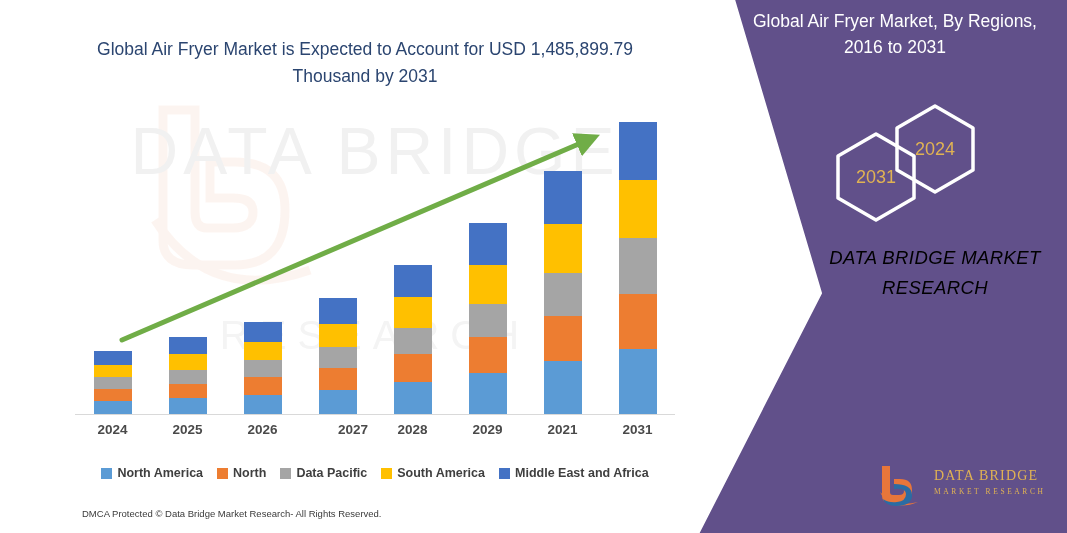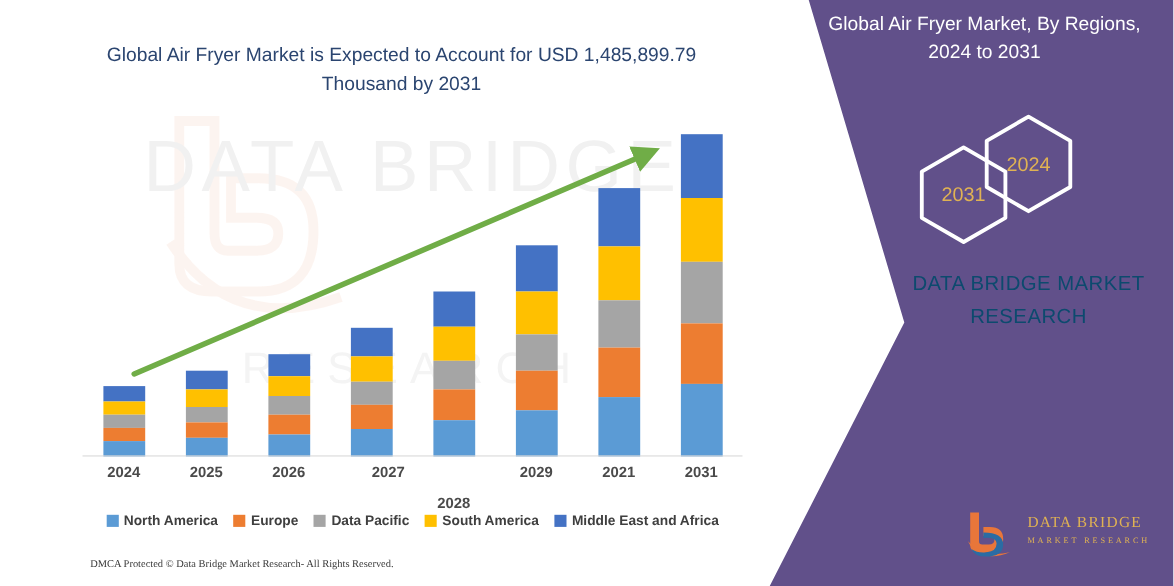--- a/index.html
+++ b/index.html
@@ -30,22 +30,22 @@
   }
   .hex svg { position: absolute; inset: 0; width: 100%; height: 100%; }
   .hex span {
     position: relative; color: #E0B253; font-size: 18px; font-weight: 400;
   }
   #hex-2031 { left: 834px; top: 131px; }
   #hex-2024 { left: 893px; top: 103px; }
 
   .brand-text {
     position: absolute; top: 243px; left: 820px; width: 230px;
-    text-align: center; color: #0c4a6e;
-    font-size: 18.5px; line-height: 30px; letter-spacing: .4px;
+    text-align: center; color: #000000;
+    font-size: 18.5px; line-height: 30px; letter-spacing: .4px; font-style: italic;
   }
 
   
   .logo-wrap { position: absolute; left: 874px; top: 462px; width: 175px; height: 46px; }
   .logo-mark { position: absolute; left: 0; top: 0; width: 56px; height: 46px; }
   .logo-words { position: absolute; left: 60px; top: 6px; }
   .logo-words .l1 {
     color: #E0B253; font-size: 14px; letter-spacing: 1.2px; font-weight: 400;
     font-family: "Liberation Serif", serif;
   }
@@ -102,34 +102,34 @@
     position: absolute; left: 75px; top: 466px; width: 600px;
     display: flex; align-items: center; justify-content: center; gap: 14px;
   }
   .legend-item { display: flex; align-items: center; gap: 5px; }
   .legend-swatch { width: 11px; height: 11px; flex: 0 0 auto; }
   .legend-label { font-size: 12.5px; font-weight: bold; color: #3F3F3F; white-space: nowrap; }
 
   
   .footer { position: absolute; left: 0; top: 506px; width: 672px; height: 22px; }
   .footer span {
-    position: absolute; font-family: Liberation Serif, serif;
+    position: absolute; font-family: Liberation Sans, sans-serif;
     font-size: 9.5px; color: #3A3A3A; white-space: nowrap;
   }
   .footer .dmca { left: 82px; top: 2px; }
   .footer .source { left: 398px; top: 2px; }
 </style>
 </head>
 <body>
 
 <div id="root">
 
   <div class="purple-panel"></div>
 
-  <div class="panel-title">Global Air Fryer Market, By Regions, 2024 to 2031</div>
+  <div class="panel-title">Global Air Fryer Market, By Regions, 2016 to 2031</div>
 
   <div class="hex" id="hex-2031">
     <svg viewBox="0 0 84 92">
       <polygon points="42,3 80,25 80,67 42,89 4,67 4,25" fill="none" stroke="#FFFFFF" stroke-width="3.5" stroke-linejoin="round"></polygon>
     </svg>
     <span>2031</span>
   </div>
 
   <div class="hex" id="hex-2024">
     <svg viewBox="0 0 84 92">
@@ -230,34 +230,34 @@
     </defs>
     <line x1="47" y1="240" x2="513" y2="40" stroke="#70AD47" stroke-width="5" marker-end="url(#ah)" stroke-linecap="round"></line>
   </svg>
 
   <div class="axis-line"></div>
   <div class="years" id="years">
       <div class="year-lbl" style="left: 2.5px;">2024</div>
       <div class="year-lbl" style="left: 77.5px;">2025</div>
       <div class="year-lbl" style="left: 152.5px;">2026</div>
       <div class="year-lbl" style="left: 243px; text-align: center;">2027</div>
-      <div class="year-lbl" style="left: 302.5px; margin-top: 28px;">2028</div>
+      <div class="year-lbl" style="left: 302.5px;">2028</div>
       <div class="year-lbl" style="left: 377.5px;">2029</div>
       <div class="year-lbl" style="left: 452.5px;">2021</div>
       <div class="year-lbl" style="left: 527.5px;">2031</div>
     </div>
 
   <div class="legend" id="legend">
       <div class="legend-item">
         <span class="legend-swatch" style="background: rgb(91, 155, 213);"></span>
         <span class="legend-label">North America</span>
       </div>
       <div class="legend-item">
         <span class="legend-swatch" style="background: rgb(237, 125, 49);"></span>
-        <span class="legend-label">Europe</span>
+        <span class="legend-label">North</span>
       </div>
       <div class="legend-item">
         <span class="legend-swatch" style="background: rgb(165, 165, 165);"></span>
         <span class="legend-label">Data Pacific</span>
       </div>
       <div class="legend-item">
         <span class="legend-swatch" style="background: rgb(255, 192, 0);"></span>
         <span class="legend-label">South America</span>
       </div>
       <div class="legend-item">

